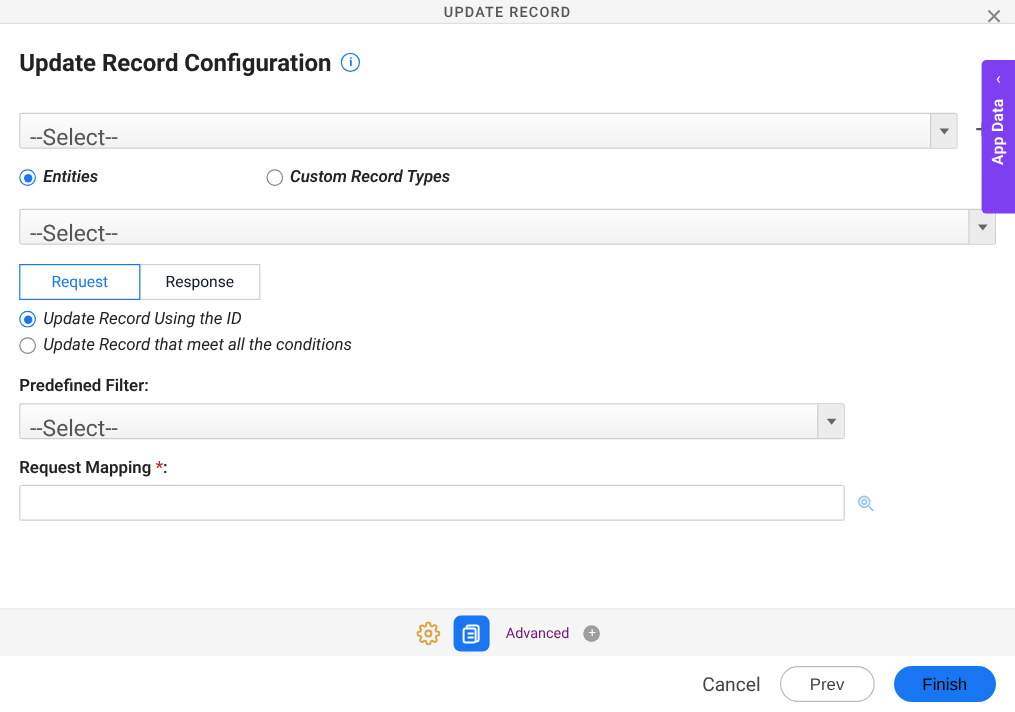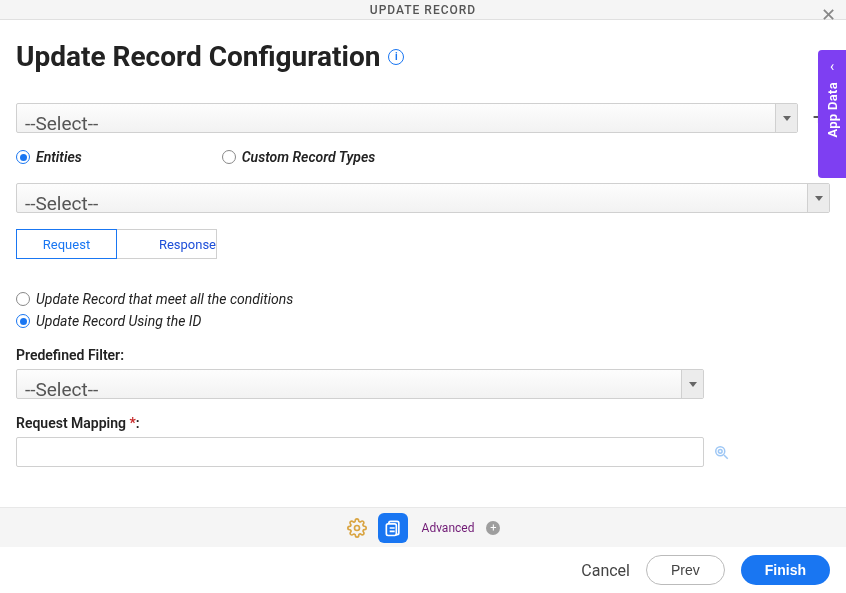--- a/index.html
+++ b/index.html
@@ -40,21 +40,21 @@
   .content {
     padding: 20px 16px 0 16px;
   }
   .page-title-row {
     display: flex;
     align-items: center;
     gap: 8px;
     margin-bottom: 30px;
   }
   .page-title {
-    font-size: 28px;
+    font-size: 20px;
     font-weight: 700;
     color: #222;
   }
   .info-icon {
     width: 16px;
     height: 16px;
     border: 1.5px solid #1976f2;
     border-radius: 50%;
     display: inline-flex;
     align-items: center;
@@ -151,41 +151,40 @@
     border-radius: 50%;
     background: #1976f2;
   }
   .radio-label {
     font-size: 14px;
     font-weight: 600;
     color: #222;
   }
   .tabs {
     display: flex;
-    margin-bottom: 32px;
+    margin-bottom: 8px;
   }
   .tab {
     width: 101px;
     height: 30px;
     border: 1px solid #d0d0d0;
     display: flex;
     align-items: center;
     justify-content: center;
     font-size: 13px;
     cursor: pointer;
     background: #fff;
   }
   .tab.active {
     border-color: #1976f2;
     color: #1976f2;
     z-index: 1;
   }
   .tab:not(.active) {
-    color: #1d4ed8;
-    justify-content: flex-end;
+    color: #0f172a;
   }
   .tab + .tab {
     margin-left: -1px;
   }
   .radio-stack {
     display: flex;
     flex-direction: column;
     gap: 6px;
     margin-bottom: 18px;
   }
@@ -290,23 +289,23 @@
     font-size: 14px;
     color: #444;
     background: #fff;
     cursor: pointer;
   }
   .btn-primary {
     border: none;
     border-radius: 16px;
     padding: 7px 24px;
     font-size: 14px;
-    color: #ffffff;
+    color: #000000;
     background: #1976f2;
-    font-weight: 700;
+    font-weight: 400;
     cursor: pointer;
   }
   .side-tab {
     position: absolute;
     right: 0;
     top: 50px;
     width: 28px;
     height: 128px;
     background: #7e3ff2;
     border-top-left-radius: 4px;
@@ -378,26 +377,26 @@
     <div class="tab active">
       <span>Request</span>
     </div>
     <div class="tab">
       <span>Response</span>
     </div>
   </div>
 
   <div class="radio-stack">
     <div class="radio-item">
+      <span class="radio checked"></span>
+      <span class="radio-label">Update Record Using the ID</span>
+    </div>
+    <div class="radio-item">
       <span class="radio"></span>
       <span class="radio-label">Update Record that meet all the conditions</span>
-    </div>
-    <div class="radio-item">
-      <span class="radio checked"></span>
-      <span class="radio-label">Update Record Using the ID</span>
     </div>
   </div>
 
   <label class="field-label mb6">Predefined Filter:</label>
   <div class="mb16">
     <div class="select select-fixed">
       <span class="select-text">--Select--</span>
       <span class="select-arrow"></span>
     </div>
   </div>

